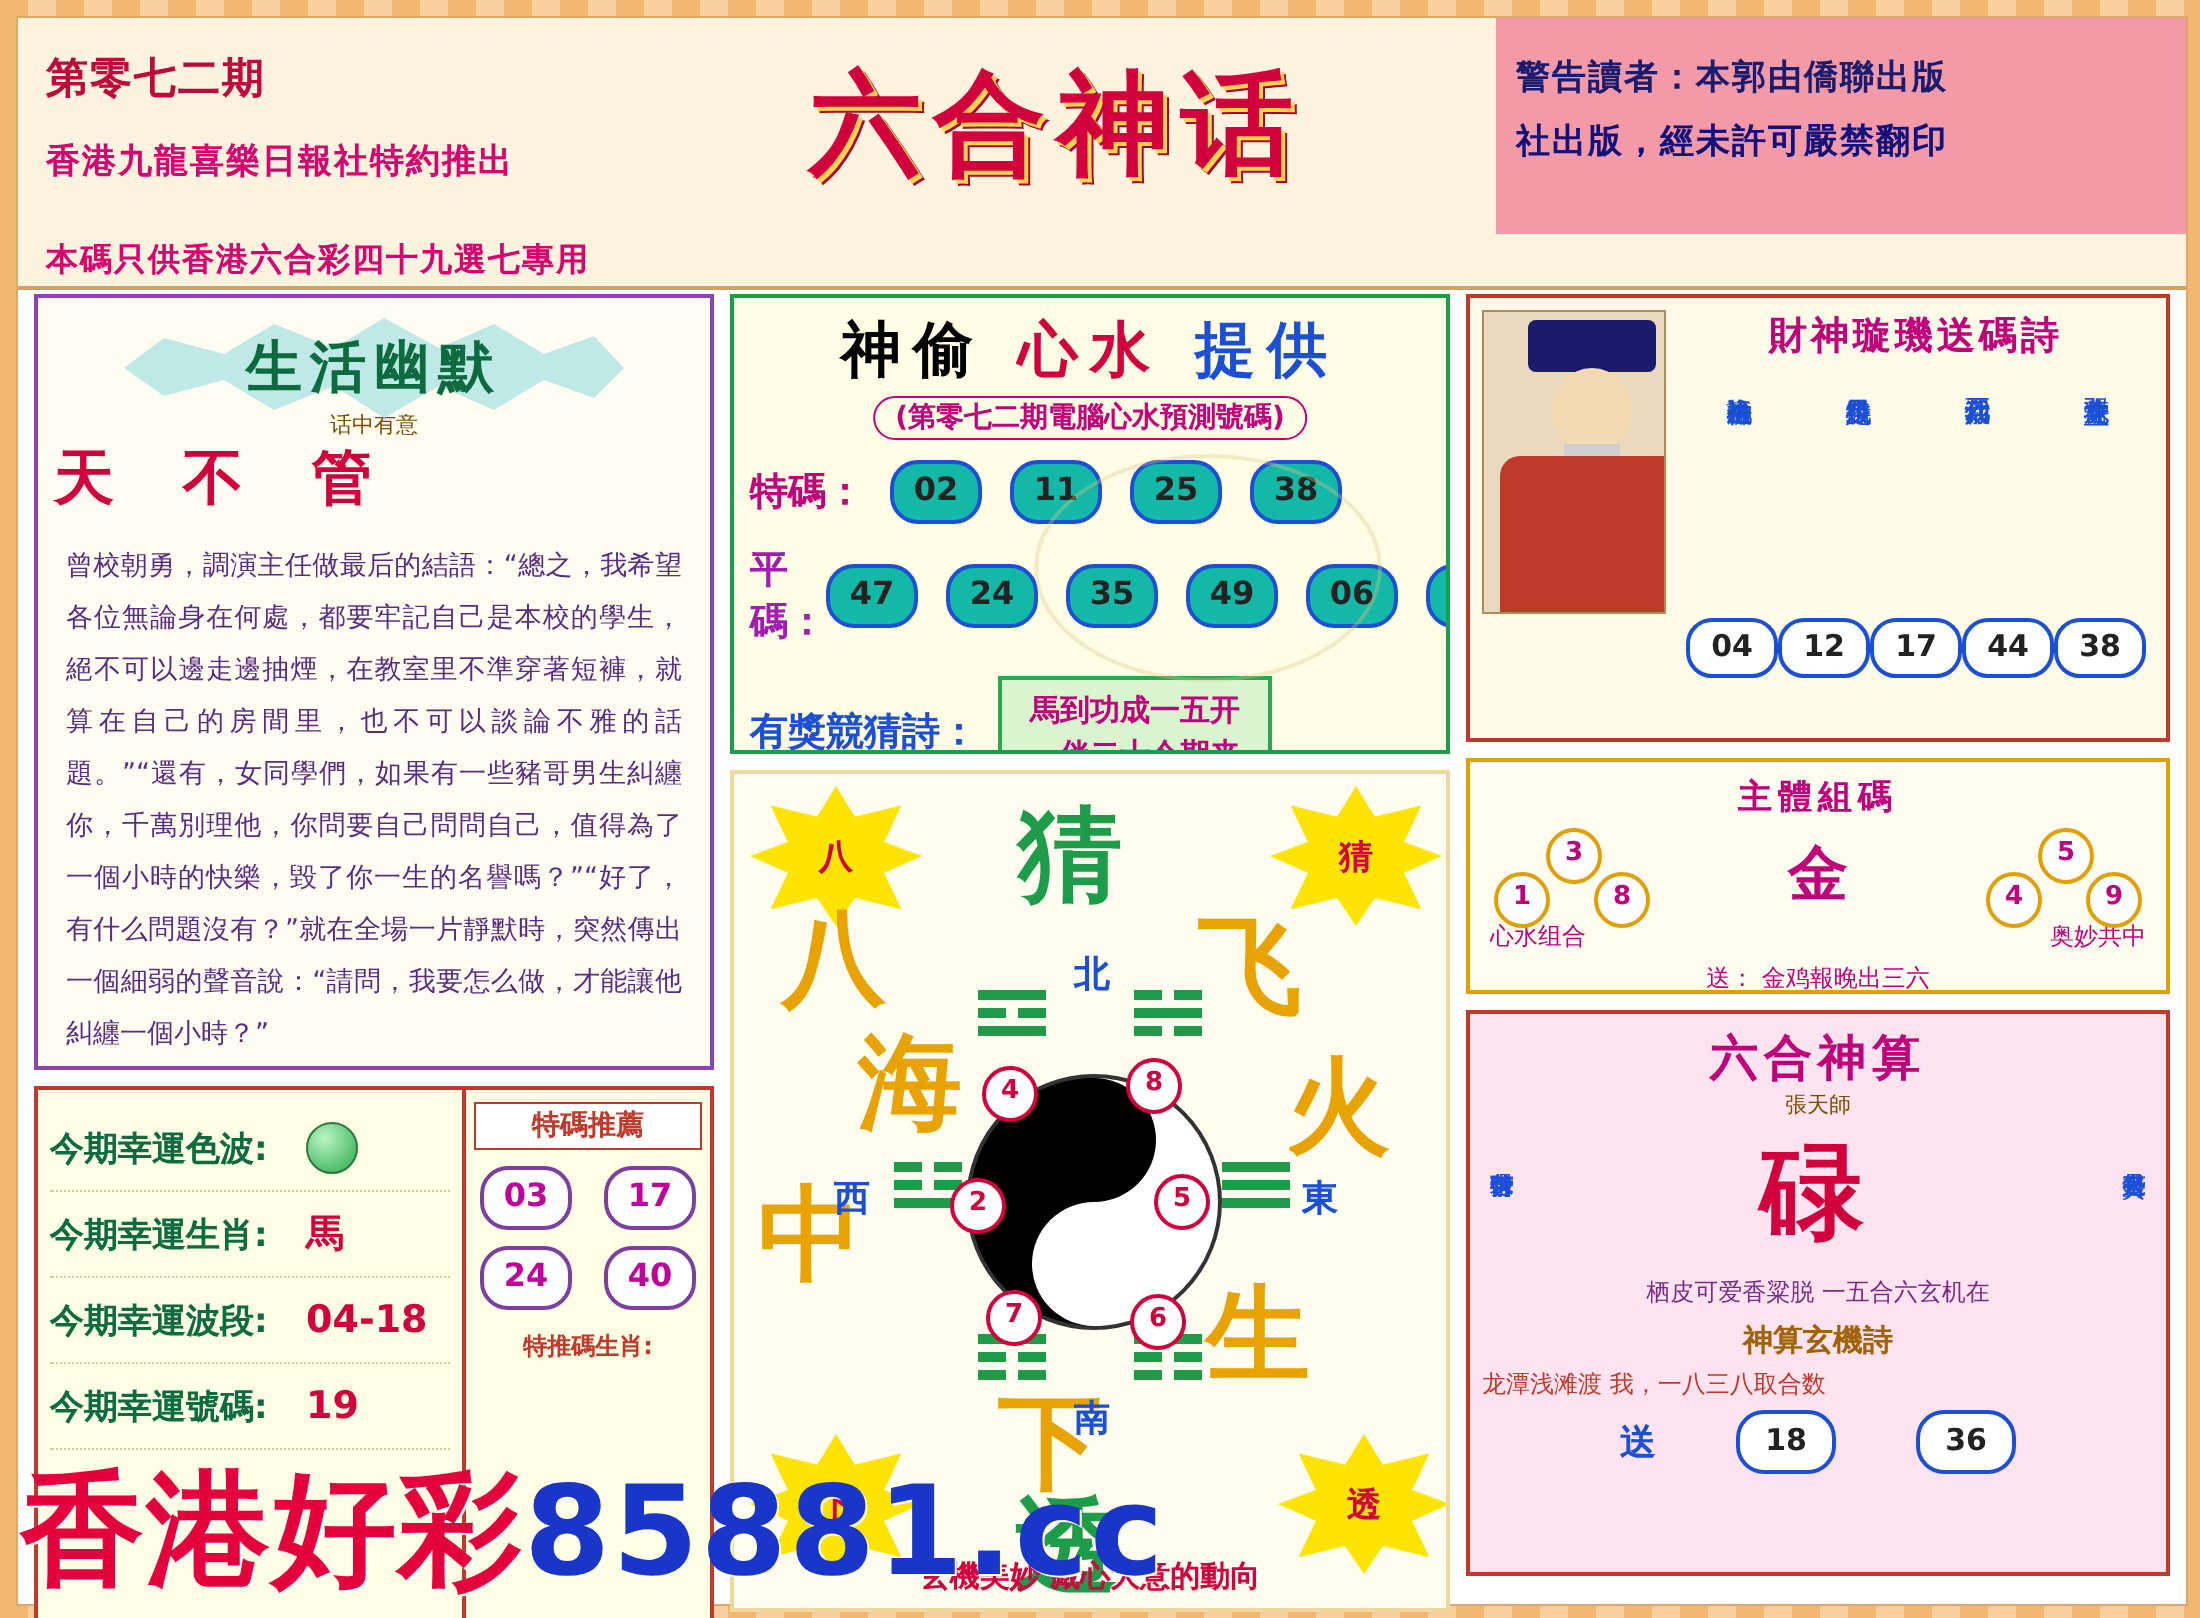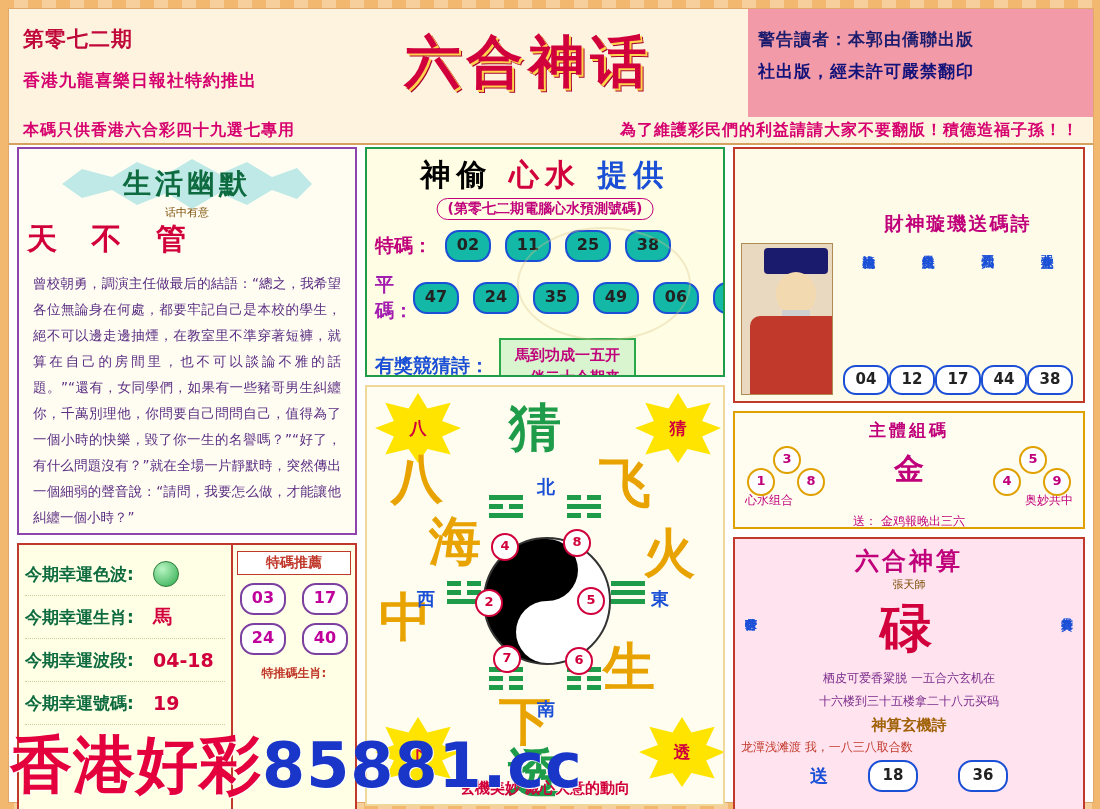--- a/index.html
+++ b/index.html
@@ -202,21 +202,21 @@
   .dir{position:absolute;color:#1a4fd6;font-size:18px;font-weight:bold;}
   .trigram{position:absolute;}
   .trigram span{display:block;height:5px;background:#1f9c4a;margin-bottom:4px;width:34px;}
   .trigram span.broken{background:linear-gradient(90deg,#1f9c4a 0 14px,transparent 14px 20px,#1f9c4a 20px 34px);}
   .cbot-foot{
     position:absolute;left:0;bottom:6px;width:100%;text-align:center;
     color:#d1003c;font-size:15px;font-weight:bold;
   }
   
   .god{
-    height:256px;border:2px solid #c0392b;background:#fffbe9;display:flex;padding:6px;box-sizing:border-box;align-items:flex-end;
+    height:224px;border:2px solid #c0392b;background:#fffbe9;display:flex;padding:6px;box-sizing:border-box;
   }
   .god-img{
     width:108px;height:150px;background:#e8d9c0;border:1px solid #b08b55;position:relative;overflow:hidden;
   }
   .god-hat{position:absolute;left:22px;top:4px;width:64px;height:26px;background:#1b1b6e;border-radius:4px;}
   .god-face{position:absolute;left:34px;top:28px;width:40px;height:44px;border-radius:50%;background:#f3d9b0;}
   .god-beard{position:absolute;left:40px;top:66px;width:28px;height:34px;background:#cfcfcf;border-radius:0 0 14px 14px;}
   .god-robe{position:absolute;left:8px;top:72px;width:92px;height:78px;background:#c0392b;border-radius:10px 10px 0 0;}
   .god-text{flex:1;padding-left:6px;}
   .god-title{text-align:center;color:#c0007a;font-size:19px;font-weight:bold;letter-spacing:2px;}
@@ -292,21 +292,20 @@
         <div class="main-title">六合神话</div>
       </div>
       <div class="hdr-right">
         <div>警告讀者：本郭由僑聯出版</div>
         <div class="blue">社出版，經未許可嚴禁翻印</div>
       </div>
     </div>
 
     <div class="notice">
       <span>本碼只供香港六合彩四十九選七專用</span>
-      <span>為了維護彩民們的利益請請大家不要翻版！積德造福子孫！！</span>
     </div>
 
     <div class="body">
 
       <div class="col c1">
 
         <div class="humor">
           <div class="humor-banner">
             <div class="star"></div>
             <div class="humor-t1">生活幽默</div>
@@ -504,21 +503,20 @@
           <div class="zhu-foot">送： 金鸡報晚出三六</div>
         </div>
 
         <div class="liuhe">
           <div class="liuhe-title">六合神算</div>
           <div class="liuhe-name">張天師</div>
           <div class="liuhe-side-l">劳劳碌碌营营苦中求</div>
           <div class="liuhe-side-r">有勢有錢是貴人</div>
           <div class="liuhe-big">碌</div>
           <div class="liuhe-line">栖皮可爱香粱脱 一五合六玄机在</div>
-          <div class="liuhe-line">十六楼到三十五楼拿二十八元买码</div>
           <div class="liuhe-sub">神算玄機詩</div>
           <div class="liuhe-poem">龙潭浅滩渡 我，一八三八取合数</div>
           <div class="liuhe-nums">
             <div class="liuhe-send">送</div>
             <div class="lnum">18</div>
             <div class="lnum">36</div>
           </div>
         </div>
       </div>
     </div>

